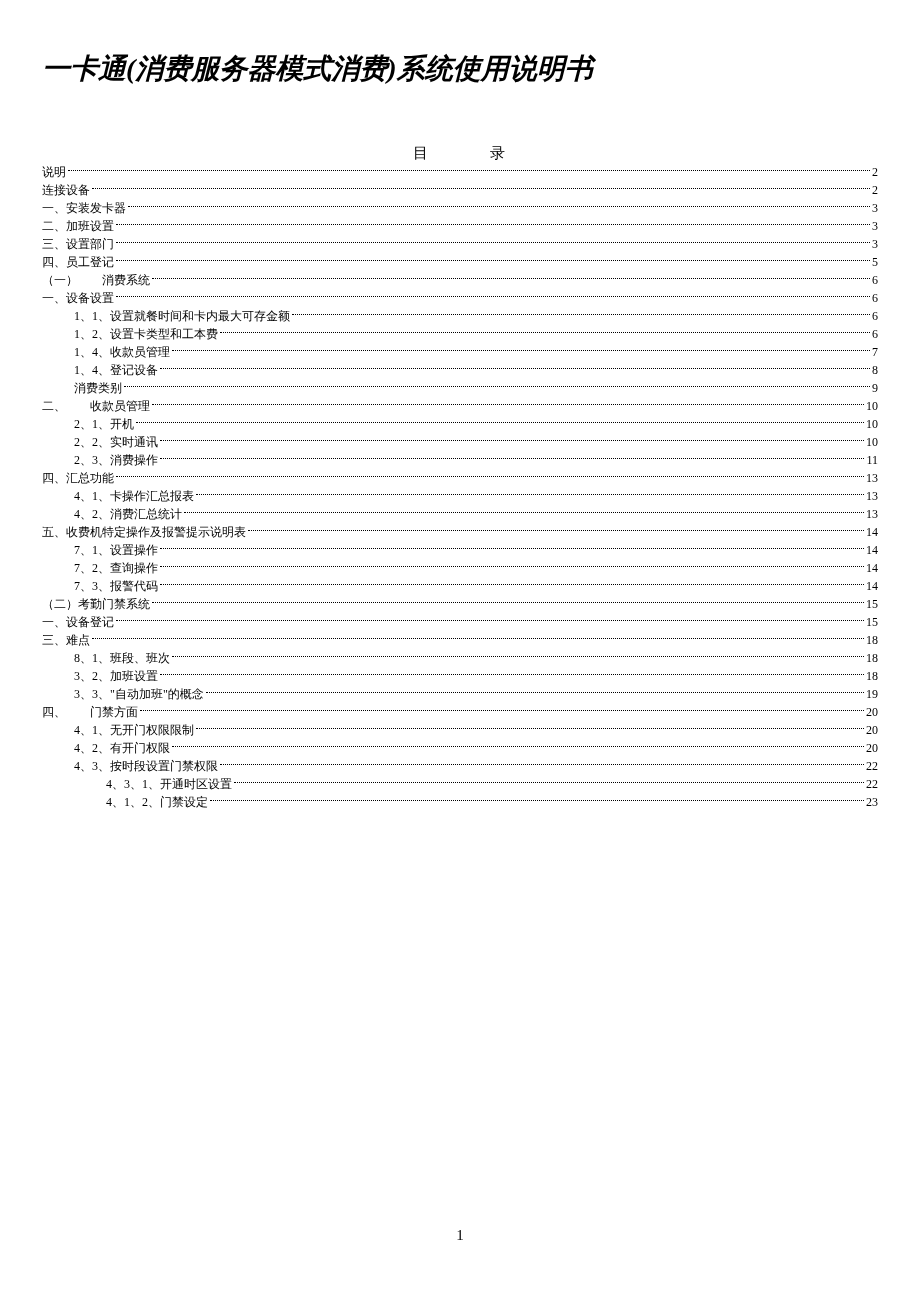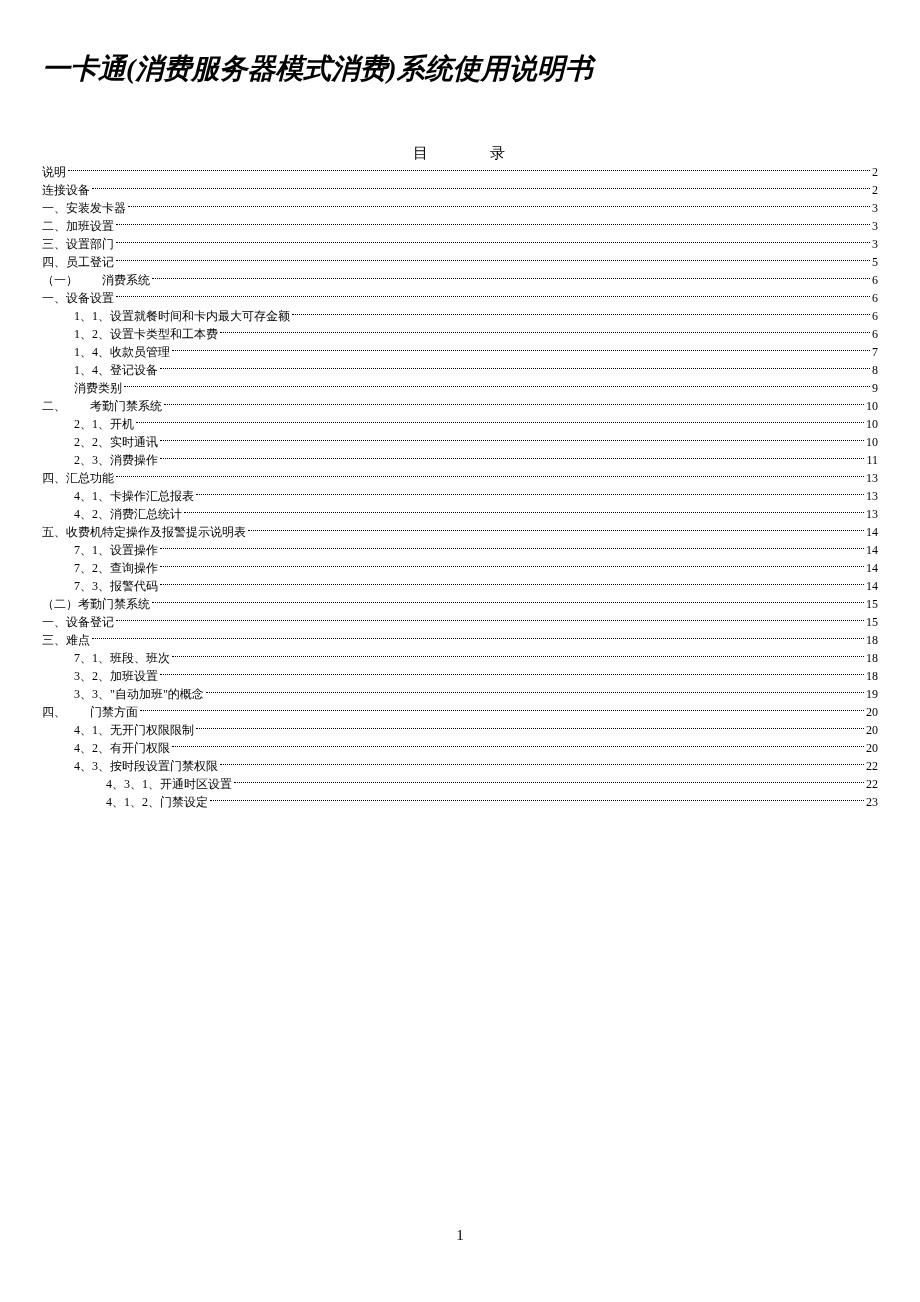--- a/index.html
+++ b/index.html
@@ -119,21 +119,21 @@
       <span class="label">1、4、登记设备</span>
       <span class="leader"></span>
       <span class="page">8</span>
     </div>
     <div class="toc-entry indent-1">
       <span class="label">消费类别</span>
       <span class="leader"></span>
       <span class="page">9</span>
     </div>
     <div class="toc-entry indent-0">
-      <span class="label">二、　　考勤门禁系统</span>
+      <span class="label">二、　　收款员管理</span>
       <span class="leader"></span>
       <span class="page">10</span>
     </div>
     <div class="toc-entry indent-1">
       <span class="label">2、1、开机</span>
       <span class="leader"></span>
       <span class="page">10</span>
     </div>
     <div class="toc-entry indent-1">
       <span class="label">2、2、实时通讯</span>
@@ -189,21 +189,21 @@
       <span class="label">一、设备登记</span>
       <span class="leader"></span>
       <span class="page">15</span>
     </div>
     <div class="toc-entry indent-0">
       <span class="label">三、难点</span>
       <span class="leader"></span>
       <span class="page">18</span>
     </div>
     <div class="toc-entry indent-1">
-      <span class="label">7、1、班段、班次</span>
+      <span class="label">8、1、班段、班次</span>
       <span class="leader"></span>
       <span class="page">18</span>
     </div>
     <div class="toc-entry indent-1">
       <span class="label">3、2、加班设置</span>
       <span class="leader"></span>
       <span class="page">18</span>
     </div>
     <div class="toc-entry indent-1">
       <span class="label">3、3、"自动加班"的概念</span>

